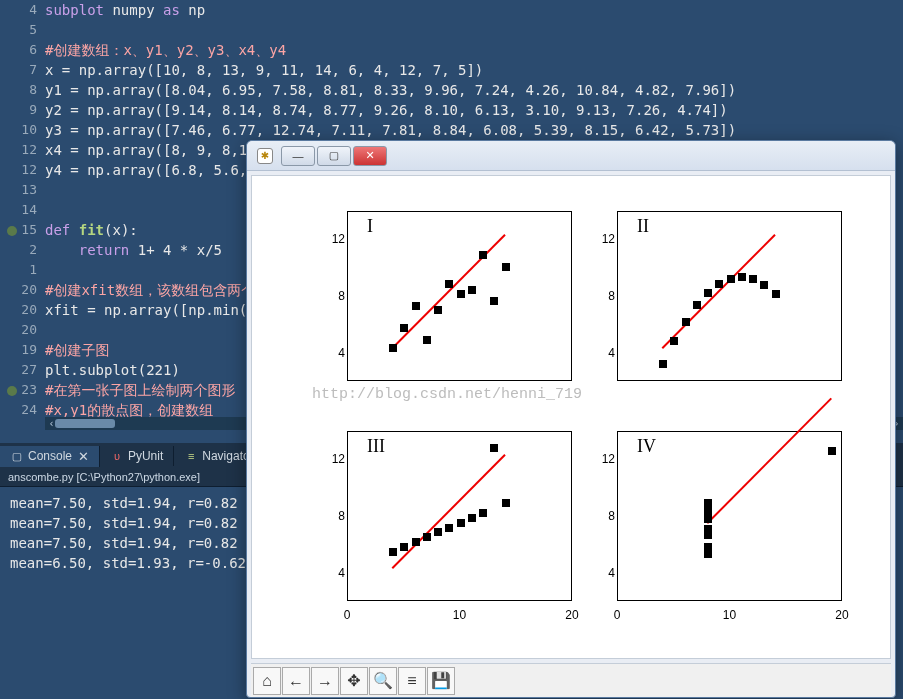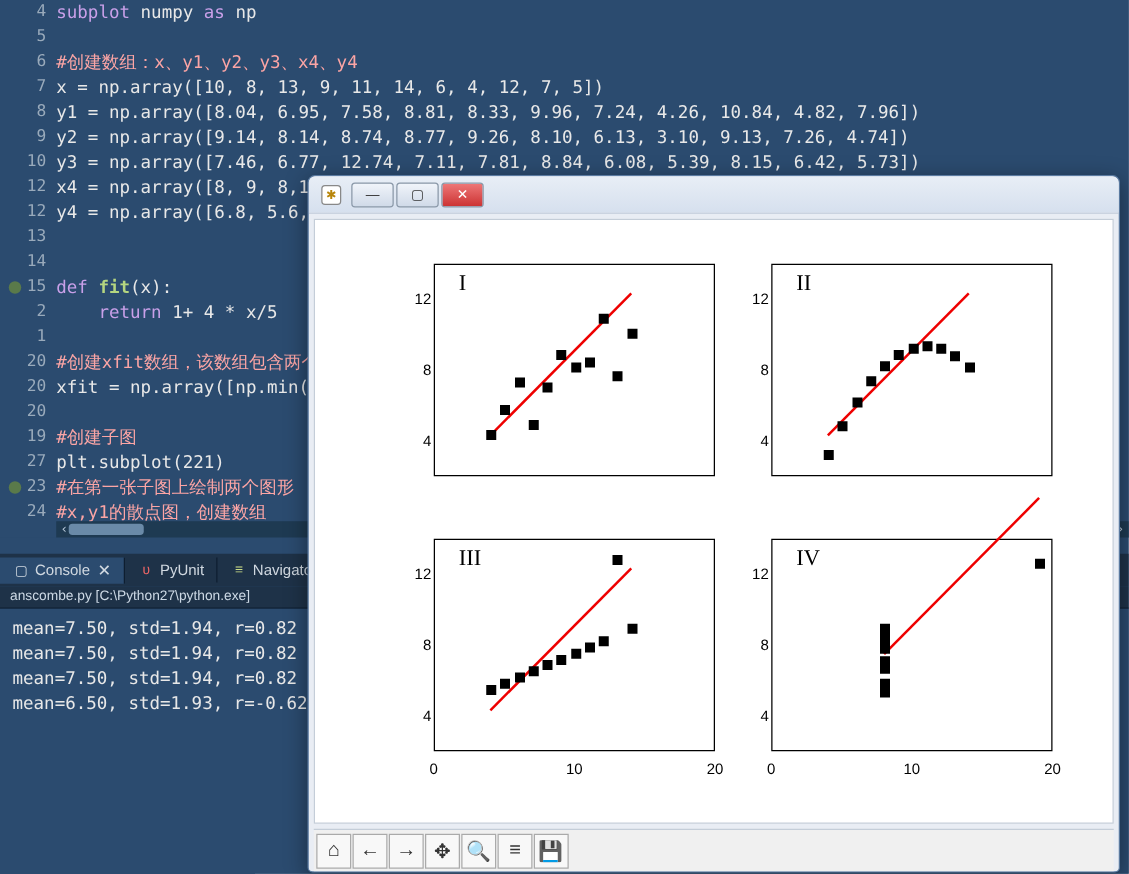--- a/index.html
+++ b/index.html
@@ -188,20 +188,21 @@
 <div class="figure-window">
   <div class="titlebar">
     <span class="icon">✱</span>
     <div class="winbtns">
       <div class="winbtn">—</div>
       <div class="winbtn">▢</div>
       <div class="winbtn close">✕</div>
     </div>
   </div>
   <div class="canvas">
+    <div class="watermark">http://blog.csdn.net/henni_719</div>
     <div class="subplot sp1">
         <div class="axes">
           <div class="fitline" style="left: 45px; bottom: 31.1667px; width: 159.689px; height: 2px; transform: rotate(-45.2114deg);"></div>
           <div class="pt" style="left: 112.5px; bottom: 85.5667px;"></div>
           <div class="pt" style="left: 90px; bottom: 70.125px;"></div>
           <div class="pt" style="left: 146.25px; bottom: 79.05px;"></div>
           <div class="pt" style="left: 101.25px; bottom: 96.475px;"></div>
           <div class="pt" style="left: 123.75px; bottom: 89.675px;"></div>
           <div class="pt" style="left: 157.5px; bottom: 112.767px;"></div>
           <div class="pt" style="left: 67.5px; bottom: 74.2333px;"></div>

